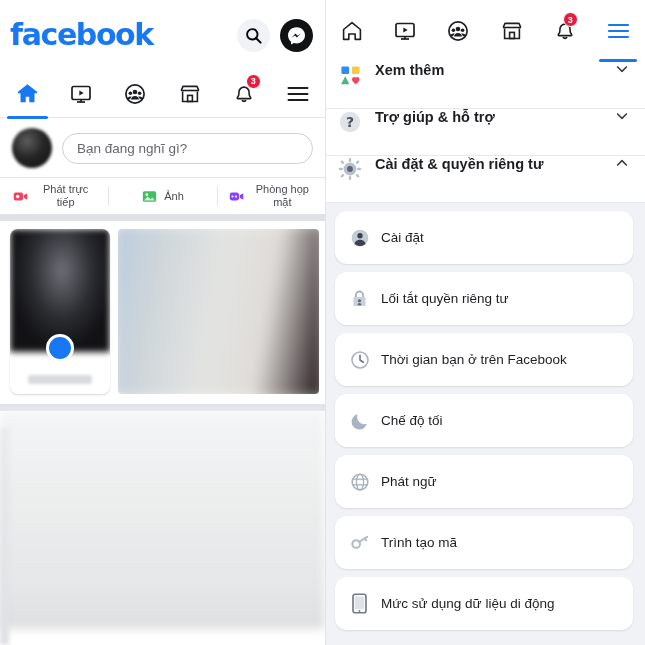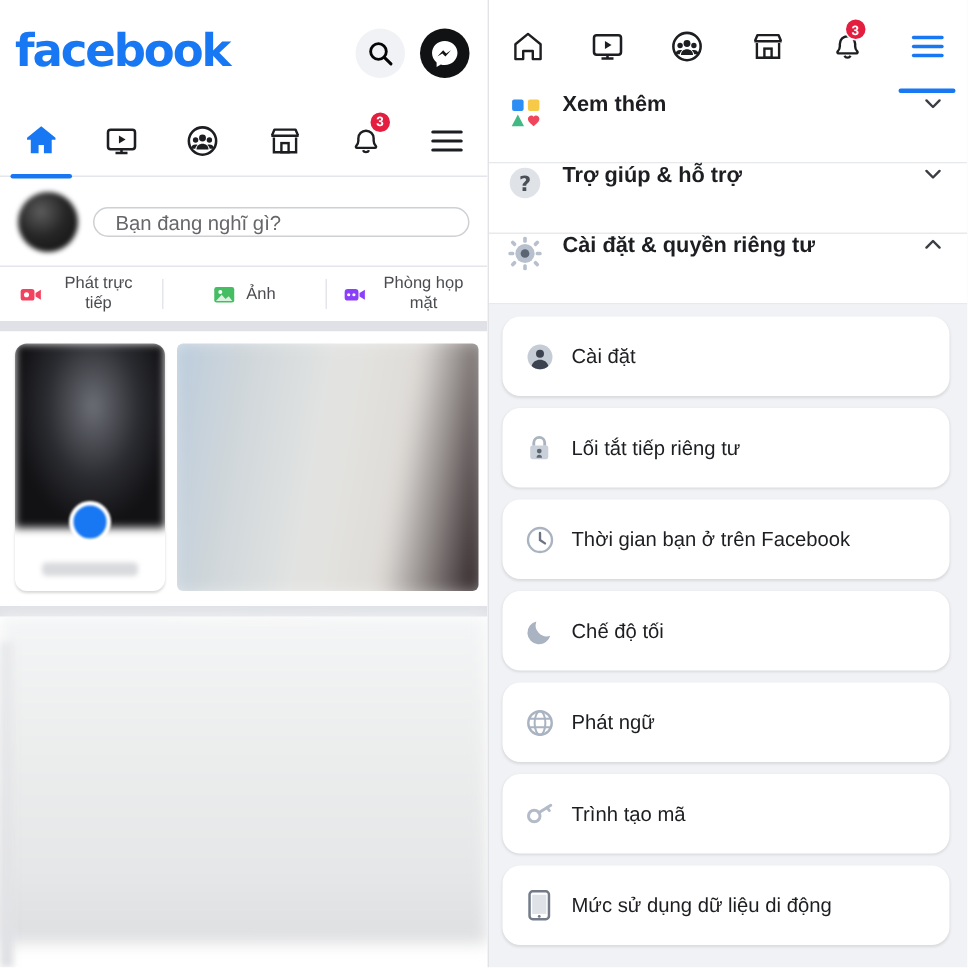--- a/index.html
+++ b/index.html
@@ -70,21 +70,21 @@
     display: flex; align-items: center; gap: 10px;
     padding: 10px 12px 9px 12px;
   }
   .avatar-blur {
     width: 40px; height: 40px; border-radius: 50%;
     background: radial-gradient(circle at 38% 33%, #5c5c5c 0%, #262626 45%, #0d0d0d 100%);
     filter: blur(1.6px);
     flex: 0 0 40px;
   }
   .composer-input {
-    flex: 1; height: 20px; border-radius: 18px;
+    flex: 1; height: 31px; border-radius: 18px;
     border: 1px solid #ced0d4; background: #fff;
     display: flex; align-items: center; padding: 0 14px;
     font-size: 13.5px; color: #65676b; text-align: right;
   }
   .action-row {
     display: flex; align-items: stretch;
     border-top: 1px solid #e4e6eb;
     border-bottom: 7px solid #dfe1e6;
     height: 44px;
   }
@@ -460,21 +460,21 @@
 
       <div class="sub-card">
         <div class="item-icon">
           <svg width="19" height="19" viewBox="0 0 24 24">
             <path d="M7.4 10.4V7.8a4.6 4.6 0 0 1 9.2 0v2.6" fill="none" stroke="#aab3c0" stroke-width="2.4"></path>
             <rect x="4.4" y="10.2" width="15.2" height="11.4" rx="1.8" fill="#c9d0da"></rect>
             <circle cx="12" cy="14.8" r="2" fill="#5d6573"></circle>
             <path d="M9.7 20.4c0-1.6 1-2.6 2.3-2.6s2.3 1 2.3 2.6z" fill="#5d6573"></path>
           </svg>
         </div>
-        <div class="item-label">Lối tắt tiếp riêng tư</div>
+        <div class="item-label">Lối tắt quyền riêng tư</div>
       </div>
 
       <div class="sub-card">
         <div class="item-icon">
           <svg width="20" height="20" viewBox="0 0 24 24">
             <circle cx="12" cy="12" r="9.6" fill="none" stroke="#aab3c0" stroke-width="1.9"></circle>
             <path d="M12 6.3V12l4 2.7" fill="none" stroke="#6c7483" stroke-width="1.9" stroke-linecap="round"></path>
           </svg>
         </div>
         <div class="item-label">Thời gian bạn ở trên Facebook</div>

